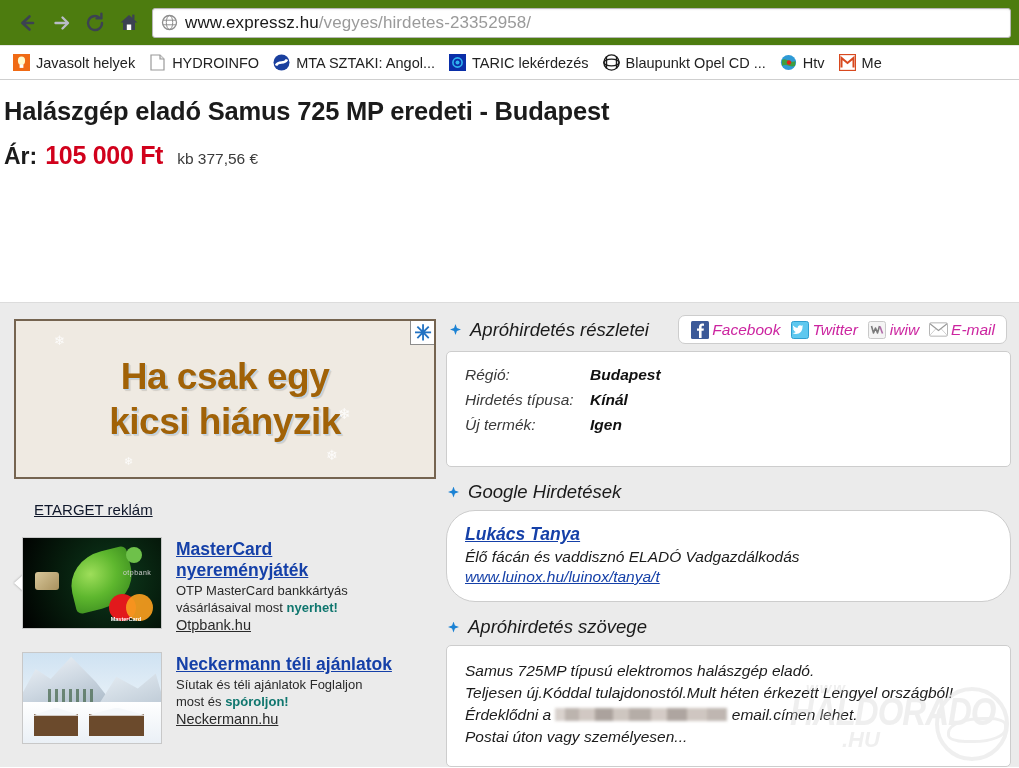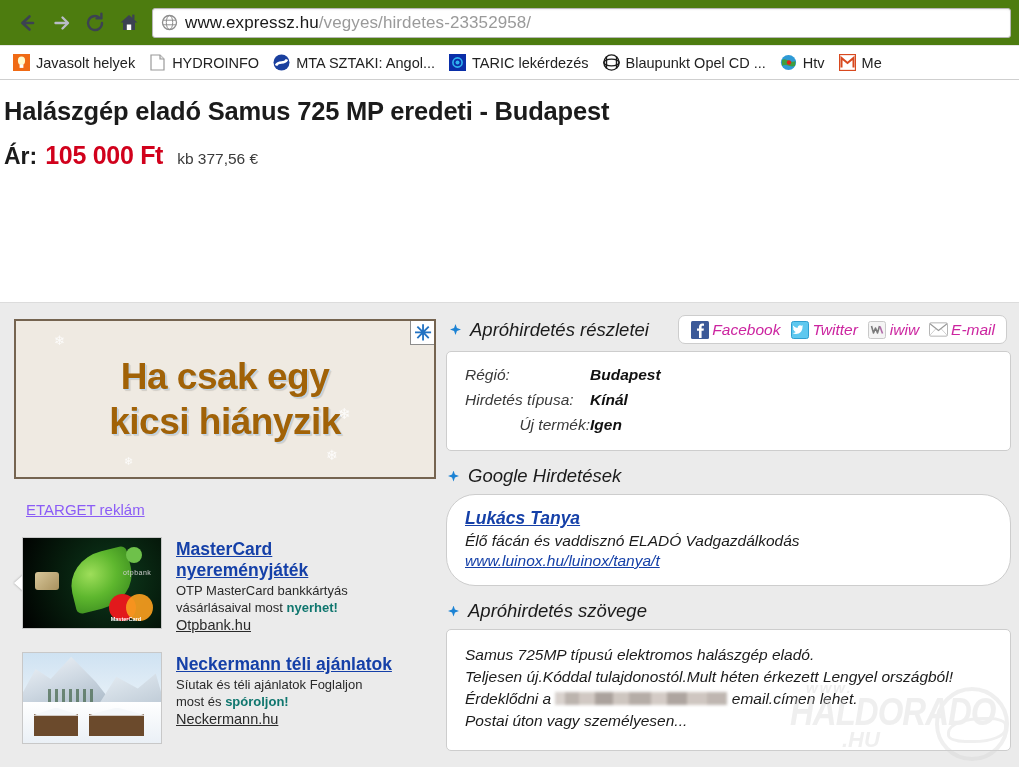--- a/index.html
+++ b/index.html
@@ -182,23 +182,23 @@
     position: absolute;
     color: #ffffff;
     opacity: .85;
     font-size: 11px;
     pointer-events: none;
   }
 
   #etarget-link {
     display: inline-block;
     margin-top: 22px;
-    margin-left: 12px;
+    margin-left: 20px;
     font-size: 15px;
-    color: #8b5cf6;
+    color: #0f172a;
     text-decoration: underline;
   }
 
   
   .text-ad {
     display: flex;
     margin-top: 18px;
     margin-left: 8px;
     position: relative;
   }
@@ -369,21 +369,21 @@
   .s-ico { width: 19px; height: 19px; flex: 0 0 19px; display:flex; align-items:center; justify-content:center;}
 
   .panel {
     background: #ffffff;
     border: 1px solid #cdcdcd;
     border-radius: 5px;
     margin-bottom: 14px;
   }
   #details-panel { padding: 14px 18px 16px 18px; }
   .detail-row { display: flex; margin-bottom: 7px; font-size: 15.5px; }
-  .detail-row:last-child { margin-bottom: 0; text-align: right; }
+  .detail-row:last-child { margin-bottom: 16px; }
   .detail-key { width: 125px; flex: 0 0 125px; color: #3a3a3a; }
   .detail-val { font-weight: bold; color: #111111; }
 
   #google-panel { padding: 13px 18px 15px 18px; border-radius: 29px; }
   #g-ad-title {
     font-size: 17.5px;
     font-weight: bold;
     color: #1540a8;
     text-decoration: underline;
     display: block;

